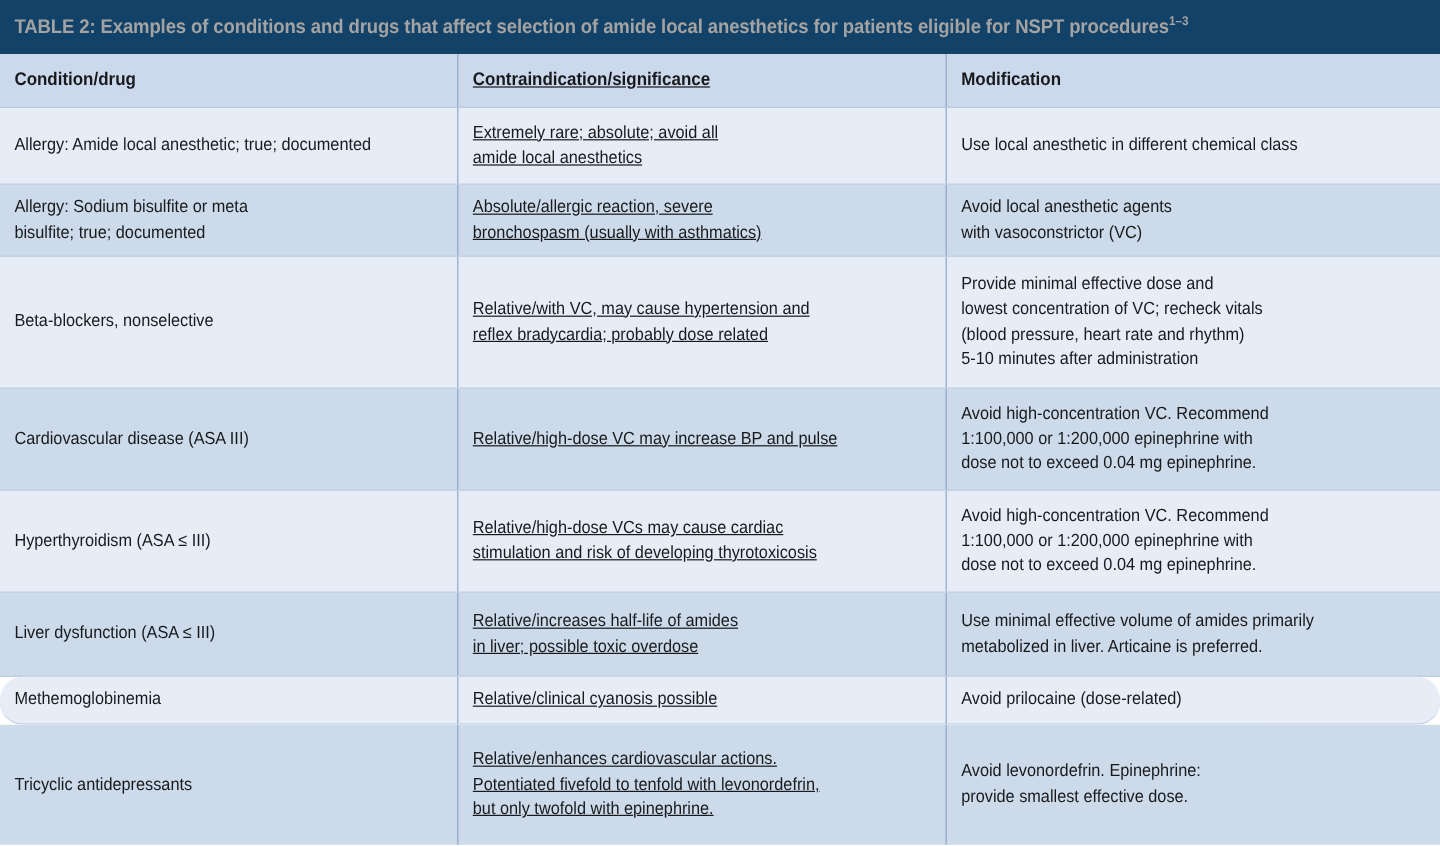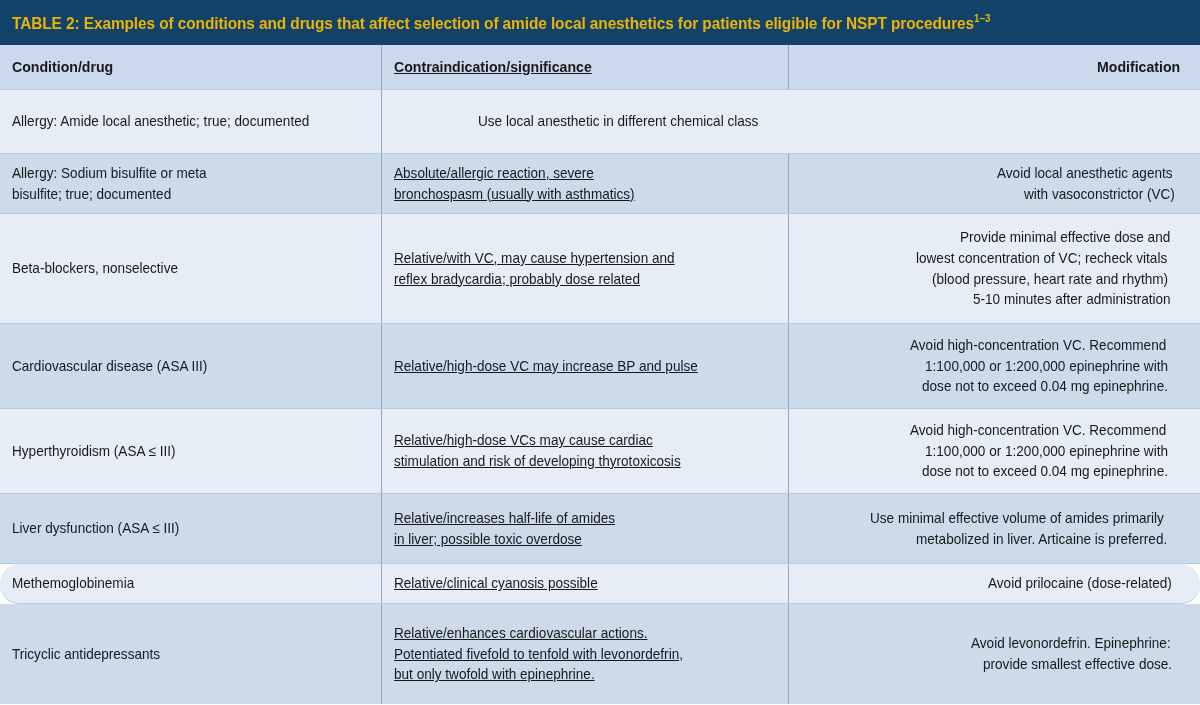--- a/index.html
+++ b/index.html
@@ -19,21 +19,21 @@
     height: 705px;
     box-sizing: border-box;
     background: #ffffff;
     display: flex;
     flex-direction: column;
   }
 
   
   .title-bar {
     background: #134268;
-    color: #eab308;
+    color: #a3a3a3;
     height: 45px;
     min-height: 45px;
     display: flex;
     align-items: center;
     padding: 0 10px 0 12px;
     box-sizing: border-box;
   }
   .title-text {
     font-size: 16.5px;
     font-weight: bold;
@@ -70,21 +70,21 @@
     transform-origin: left center;
   }
   .cell .line {
     white-space: nowrap;
     transform: scaleX(0.93);
     transform-origin: left center;
   }
 
   .col-1 { width: 382px; min-width: 382px; border-right: 1px solid #8fa6c2; justify-content: center; }
   .col-2 { width: 407px; min-width: 407px; border-right: 1px solid #8fa6c2; text-decoration: underline; }
-  .col-3 { width: 411px; min-width: 411px; align-items: flex-end; }
+  .col-3 { width: 411px; min-width: 411px; }
 
   
   .header-row { background: #ccd9ed; }
   .header-row .cell {
     font-weight: bold;
     font-size: 15.2px;
     height: 44px;
     padding-top: 0;
     padding-bottom: 0;
   }
@@ -121,20 +121,24 @@
     </div>
     <div class="cell col-3">
       <div class="line">Modification</div>
     </div>
   </div>
 
   <div class="row row-light h-1">
     <div class="cell col-1">
       <div class="line">Allergy: Amide local anesthetic; true; documented</div>
     </div>
+    <div class="cell col-2">
+      <div class="line">Extremely rare; absolute; avoid all</div>
+      <div class="line">amide local anesthetics</div>
+    </div>
     <div class="cell col-3">
       <div class="line">Use local anesthetic in different chemical class</div>
     </div>
   </div>
 
   <div class="row row-dark h-2">
     <div class="cell col-1">
       <div class="line">Allergy: Sodium bisulfite or meta</div>
       <div class="line">bisulfite; true; documented</div>
     </div>

